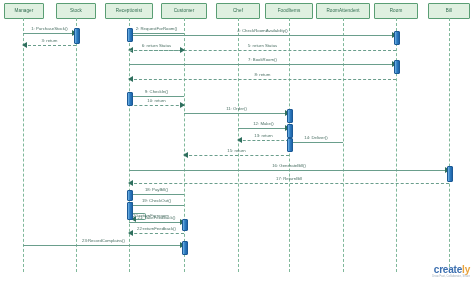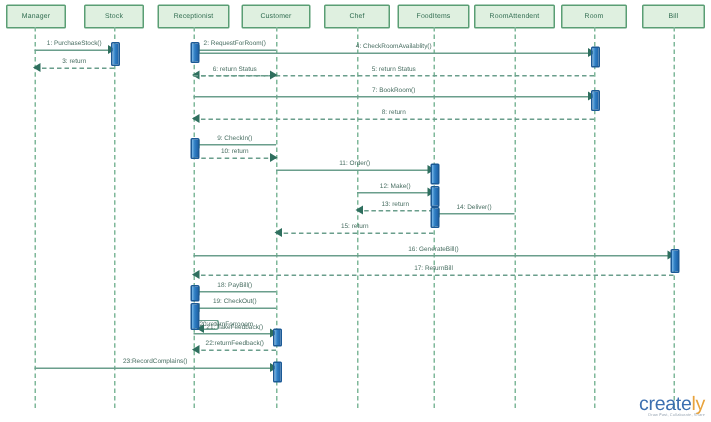--- a/index.html
+++ b/index.html
@@ -95,21 +95,21 @@
     border-top:3px solid transparent;
     border-bottom:3px solid transparent;
     border-right:5px solid #2f6f5e;
   }
 
   
   #watermark{
     position:absolute;right:4px;bottom:2px;
     text-align:right;line-height:1;
   }
-  #wm-name{font-size:13px;font-weight:normal;color:#3c6fb0;letter-spacing:-.2px;}
+  #wm-name{font-size:10px;font-weight:bold;color:#3c6fb0;letter-spacing:-.2px;}
   #wm-name .accent{color:#e8a33d;}
   #wm-tag{font-size:2.6px;color:#9aa7b4;letter-spacing:.1px;margin-top:1px;}
 </style>
 </head>
 <body>
 
 <div id="canvas">
 
   <div id="actor-boxes">
       <div class="actor-box" style="left: 4px; top: 3px; width: 40px;">

